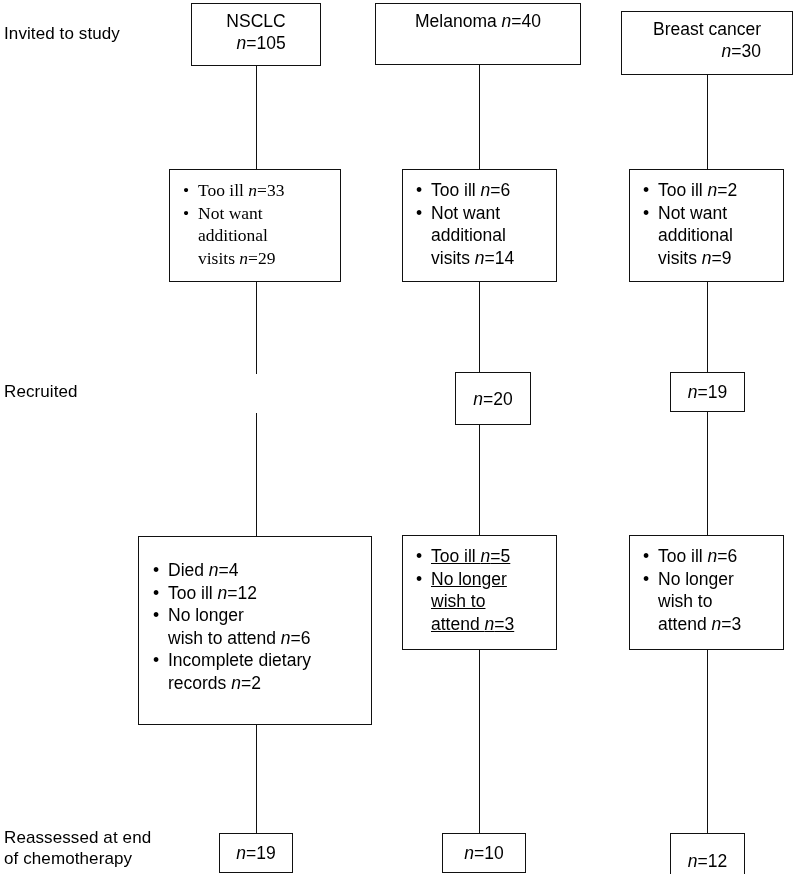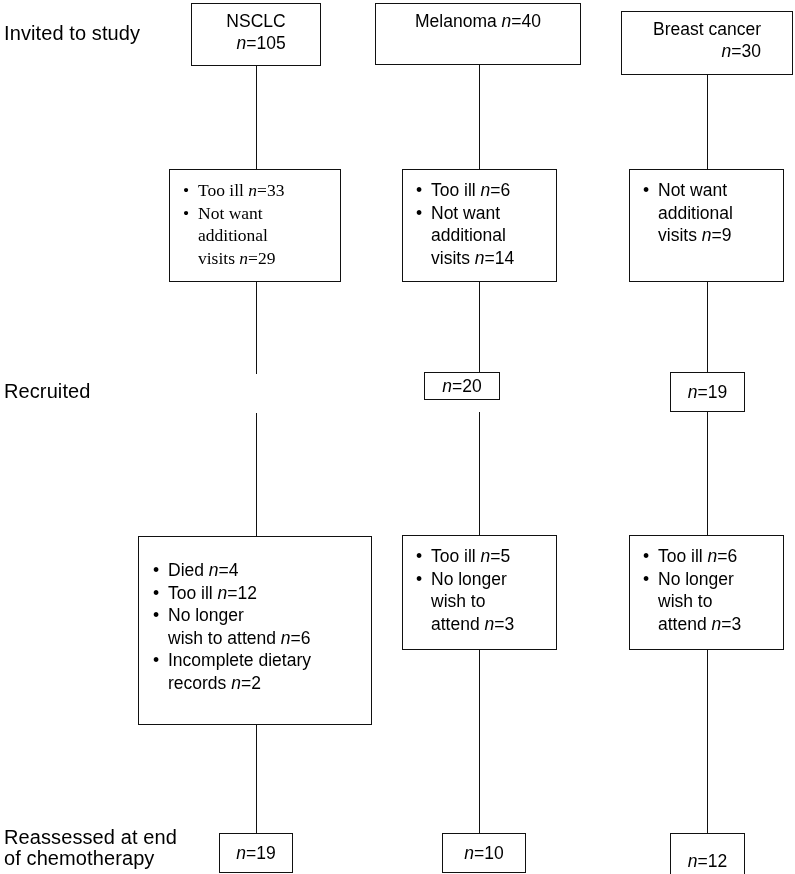--- a/index.html
+++ b/index.html
@@ -13,21 +13,21 @@
   }
   #flow {
     position: relative;
     width: 795px;
     height: 874px;
     overflow: hidden;
     background: #ffffff;
   }
   .row-label {
     position: absolute;
-    font-size: 20px;
+    font-size: 17px;
     line-height: 21px;
     color: #000;
     white-space: pre-line;
     letter-spacing: 0.1px;
   }
   .node {
     position: absolute;
     box-sizing: border-box;
     border: 1.6px solid #111;
     background: #fff;
@@ -135,44 +135,45 @@
 
   <div class="node" style="left:402px; top:169px; width:155px; height:113px;">
     <ul class="bullets" style="margin:9px 0 0 13px;">
       <li>Too ill <i class="v">n</i>=6</li>
       <li>Not want<br>additional<br>visits <i class="v">n</i>=14</li>
     </ul>
   </div>
 
   <div class="node" style="left:629px; top:169px; width:155px; height:113px;">
     <ul class="bullets" style="margin:9px 0 0 13px;">
+      <li>Too ill <i class="v">n</i>=2</li>
       <li>Not want<br>additional<br>visits <i class="v">n</i>=9</li>
     </ul>
   </div>
 
 
-  <div class="node node-center" style="left:424px; top:372px; width:76px; height:28px;text-align:center;">
+  <div class="node node-center" style="left:455px; top:372px; width:76px; height:53px;text-align:center;">
     <div class="count-text"><i class="v">n</i>=20</div>
   </div>
 
   <div class="node node-center" style="left:670px; top:372px; width:75px; height:40px;">
     <div class="count-text"><i class="v">n</i>=19</div>
   </div>
 
   <div class="node" style="left:138px; top:536px; width:234px; height:189px;">
     <ul class="bullets" style="margin:22px 0 0 14px;">
       <li>Died <i class="v">n</i>=4</li>
       <li>Too ill <i class="v">n</i>=12</li>
       <li>No longer<br>wish to attend <i class="v">n</i>=6</li>
       <li>Incomplete dietary<br>records <i class="v">n</i>=2</li>
     </ul>
   </div>
 
   <div class="node" style="left:402px; top:535px; width:155px; height:115px;">
-    <ul class="bullets" style="margin:9px 0 16px 13px;">
+    <ul class="bullets" style="margin:9px 0 16px 13px;text-decoration:underline;">
       <li>Too ill <i class="v">n</i>=5</li>
       <li>No longer<br>wish to<br>attend <i class="v">n</i>=3</li>
     </ul>
   </div>
 
   <div class="node" style="left:629px; top:535px; width:155px; height:115px;">
     <ul class="bullets" style="margin:9px 0 0 13px;">
       <li>Too ill <i class="v">n</i>=6</li>
       <li>No longer<br>wish to<br>attend <i class="v">n</i>=3</li>
     </ul>

